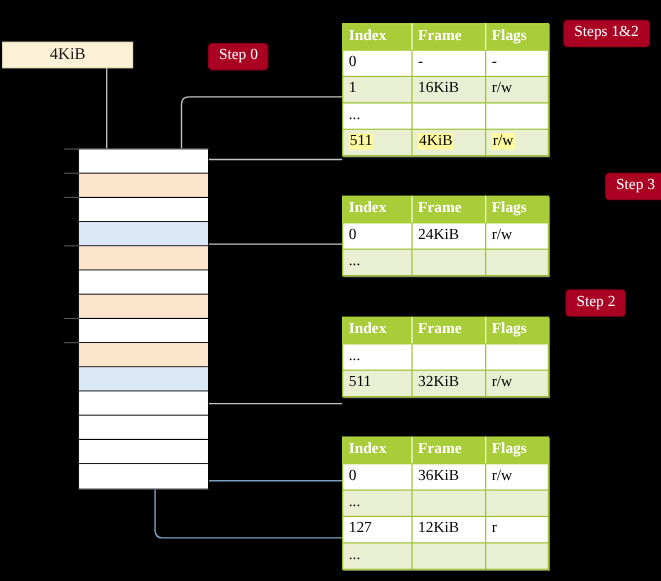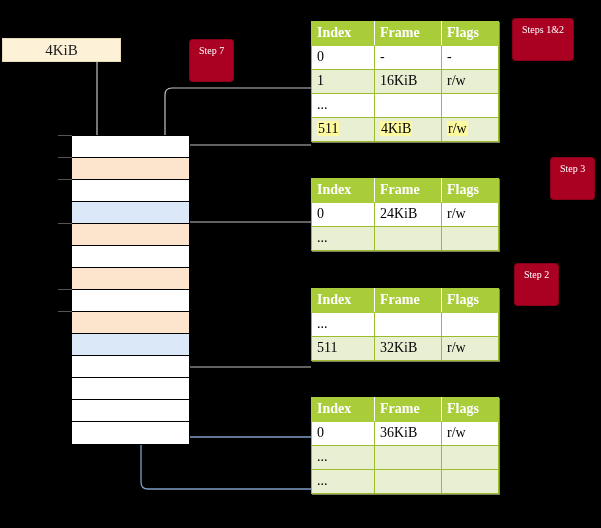--- a/index.html
+++ b/index.html
@@ -15,23 +15,23 @@
     overflow: hidden;
     font-family: "Liberation Serif", "DejaVu Serif", serif;
   }
 
   
   .step-badge {
     position: absolute;
     background: #aa0022;
     color: #ffffff;
     font-family: "Liberation Serif", "DejaVu Serif", serif;
-    font-size: 10px;
+    font-size: 14px;
     line-height: 18px;
-    padding: 2px 9px 21px 9px;
+    padding: 2px 9px 3px 9px;
     border-radius: 3px;
     white-space: nowrap;
     box-shadow: 0 0 0 1px #8a0018;
   }
 
   
   .page-box {
     position: absolute;
     background: #fdf2d8;
     border: 1px solid #e8dcb8;
@@ -148,21 +148,21 @@
     </g>
 
     <g fill="none" stroke="#7d9ec4" stroke-width="1.3">
 
       <path d="M 311,437 L 162,437 Q 155,437 155,430 L 155,334" marker-end="url(#arrBlue)"></path>
 
       <path d="M 311,489 L 148,489 Q 141,489 141,482 L 141,213" marker-end="url(#arrBlue)"></path>
     </g>
   </svg>
 
-  <div class="step-badge" style="left:190px; top:40px;">Step 7</div>
+  <div class="step-badge" style="left:190px; top:40px;">Step 0</div>
 
   <div class="step-badge" style="left:513px; top:19px;">Steps 1&amp;2</div>
 
   <div class="step-badge" style="left:519px; top:158px;margin-left:32px;">Step 3</div>
 
   <div class="step-badge" style="left:515px; top:264px;">Step 2</div>
 
   <div class="page-box" style="left:2px; top:38px; width:117px;">4KiB</div>
 
   <div class="mem-col" id="mem-col">
@@ -277,20 +277,25 @@
         <tr>
           <td class="col-index">0</td>
           <td class="col-frame">36KiB</td>
           <td class="col-flags">r/w</td>
         </tr>
         <tr class="alt">
           <td class="col-index">...</td>
           <td class="col-frame"></td>
           <td class="col-flags"></td>
         </tr>
+        <tr>
+          <td class="col-index">127</td>
+          <td class="col-frame">12KiB</td>
+          <td class="col-flags">r</td>
+        </tr>
         <tr class="alt">
           <td class="col-index">...</td>
           <td class="col-frame"></td>
           <td class="col-flags"></td>
         </tr>
       </tbody>
     </table>
 
 </div>
 

